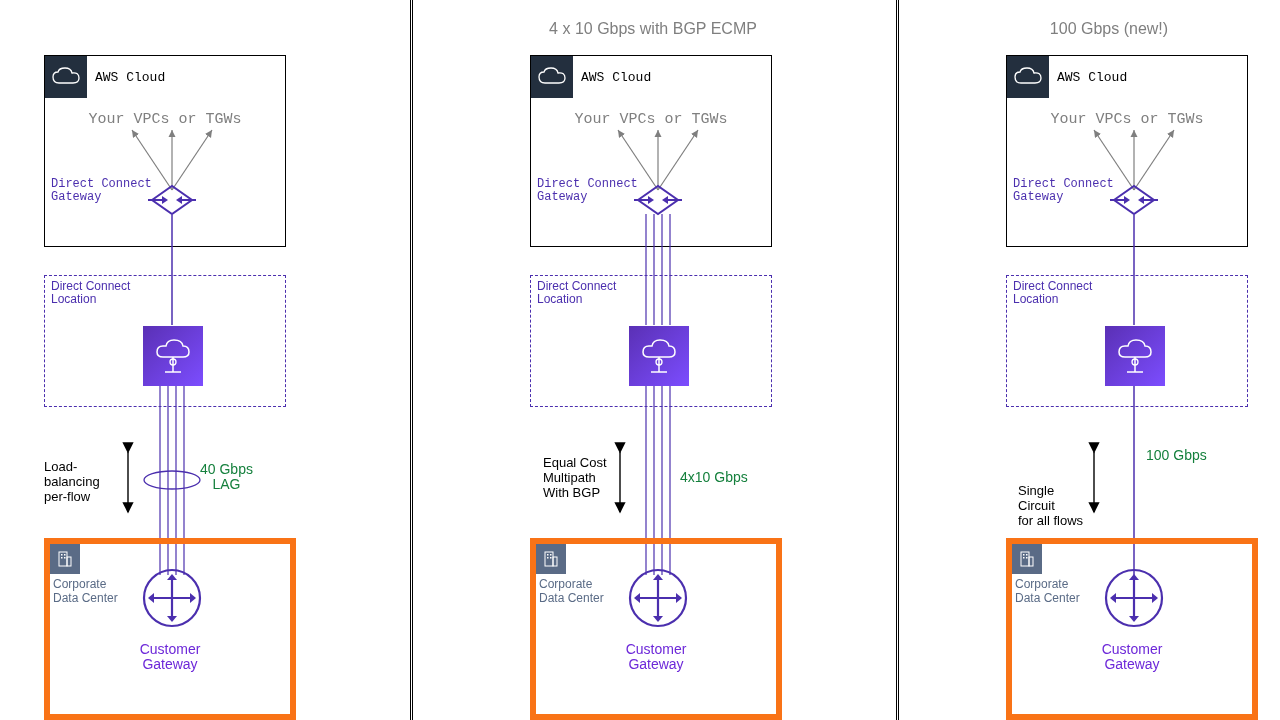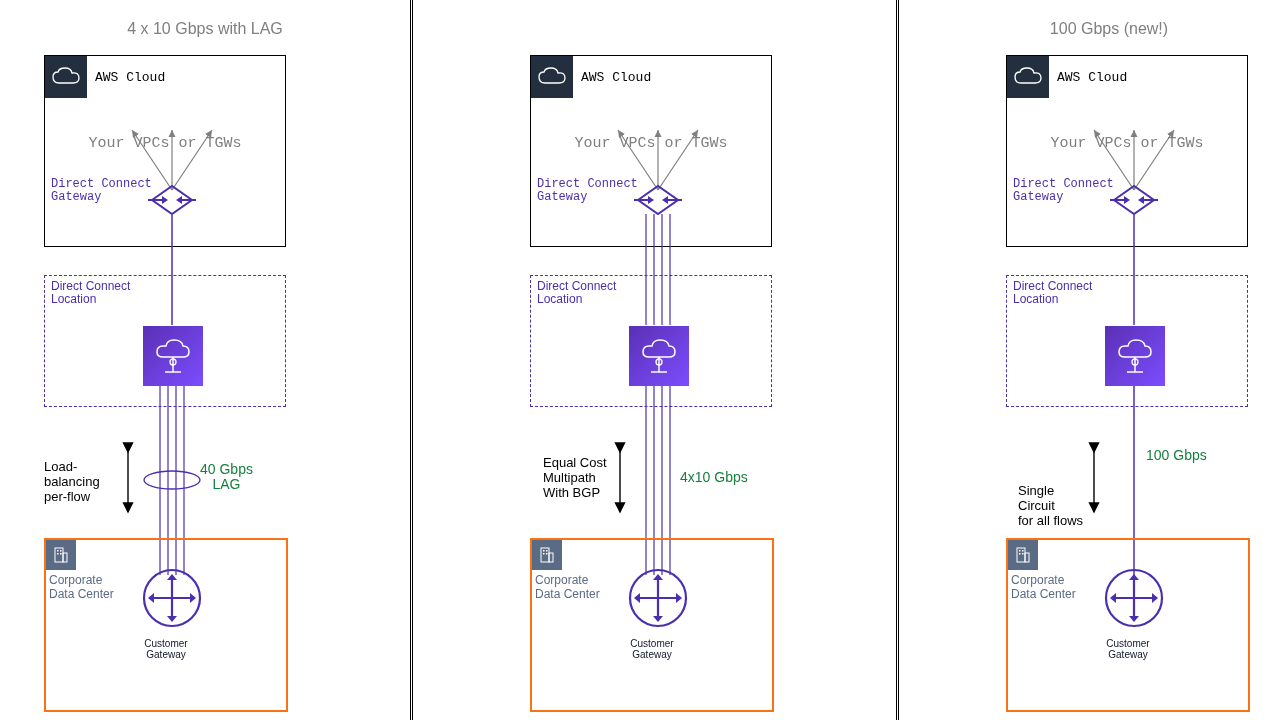--- a/index.html
+++ b/index.html
@@ -52,21 +52,21 @@
   }
   .cloud-badge {
     width: 42px; height: 42px;
     background: #232f3e;
     display: flex; align-items:center; justify-content:center;
   }
   .aws-title { font-size: 13px; margin-left: 8px; color:#000; }
   .vpc-text {
     position: absolute;
     top: 55px; width:100%; text-align:center;
-    font-size: 15px; color:#7f7f7f;margin-top:24px;
+    font-size: 15px; color:#7f7f7f;
   }
   .dcg-label {
     position: absolute;
     left: 6px;
     font-size: 12px;
     color: #4b2fae;
     line-height: 1.1;
   }
   .dcl-box {
     position: absolute;
@@ -80,56 +80,55 @@
     font-size: 12px; color:#4b2fae; line-height:1.1;
   }
   .dc-icon {
     position: absolute;
     width: 60px; height: 60px;
     background: linear-gradient(135deg, #5a30b5, #7c4dff);
     display:flex; align-items:center; justify-content:center;
   }
   .cdc-box {
     position: absolute;
-    border: 2px solid #f97316;
+    border: 6px solid #f97316;
     width: 240px; height: 170px;
   }
   .cdc-badge {
     position:absolute; top:0; left:0;
     width:30px; height:30px; background:#5a6b86;
     display:flex; align-items:center; justify-content:center;
   }
   .cdc-label {
     position:absolute; top:34px; left:3px;
     font-size:12px; color:#5a6b86; line-height:1.15;
   }
   .cgw-label {
     position:absolute; width:100%; text-align:center;
-    font-size:10px; color:#0f172a; line-height:1.1;
+    font-size:14px; color:#6d28d9; line-height:1.1;
   }
   .link-label-left {
     position:absolute; font-size:13px; color:#000; text-align:left; line-height:1.15;
   }
   .link-label-right {
     position:absolute; font-size:14px; color:#15803d; text-align:center; line-height:1.1;
   }
   svg.overlay {
     position:absolute; top:0; left:0; pointer-events:none;
   }
 </style>
 </head>
 <body>
 
 <div class="vsep vsep1"></div>
 <div class="vsep vsep2"></div>
 
 <div class="columns">
 
   <div class="col" style="width:410px; flex:0 0 410px;">
-    <div class="title">4 x 10 Gbps with LAG</div>
 
     <div class="aws-box" style="top:55px; left:44px;">
       <div class="aws-header">
         <div class="cloud-badge">
           <svg width="30" height="20" viewBox="0 0 30 20">
               <path d="M8 16 Q2 16 2 10 Q2 5 7 5 Q8 1 14 1 Q20 1 21 6 Q28 5 28 11 Q28 16 22 16 Z" fill="none" stroke="#fff" stroke-width="1.3"></path>
             </svg>
         </div>
         <span class="aws-title">AWS Cloud</span>
       </div>
@@ -206,20 +205,21 @@
             <rect x="5" y="7" width="1.5" height="1.5" fill="#fff"></rect>
             <rect x="8" y="7" width="1.5" height="1.5" fill="#fff"></rect>
           </svg>
       </div>
       <div class="cdc-label">Corporate<br>Data Center</div>
       <div class="cgw-label" style="top:98px;">Customer<br>Gateway</div>
     </div>
   </div>
 
   <div class="col" style="width:486px; flex:0 0 486px;">
+    <div class="title">4 x 10 Gbps with BGP ECMP</div>
 
     <div class="aws-box" style="top:55px; left:120px;">
       <div class="aws-header">
         <div class="cloud-badge">
           <svg width="30" height="20" viewBox="0 0 30 20">
               <path d="M8 16 Q2 16 2 10 Q2 5 7 5 Q8 1 14 1 Q20 1 21 6 Q28 5 28 11 Q28 16 22 16 Z" fill="none" stroke="#fff" stroke-width="1.3"></path>
             </svg>
         </div>
         <span class="aws-title">AWS Cloud</span>
       </div>

